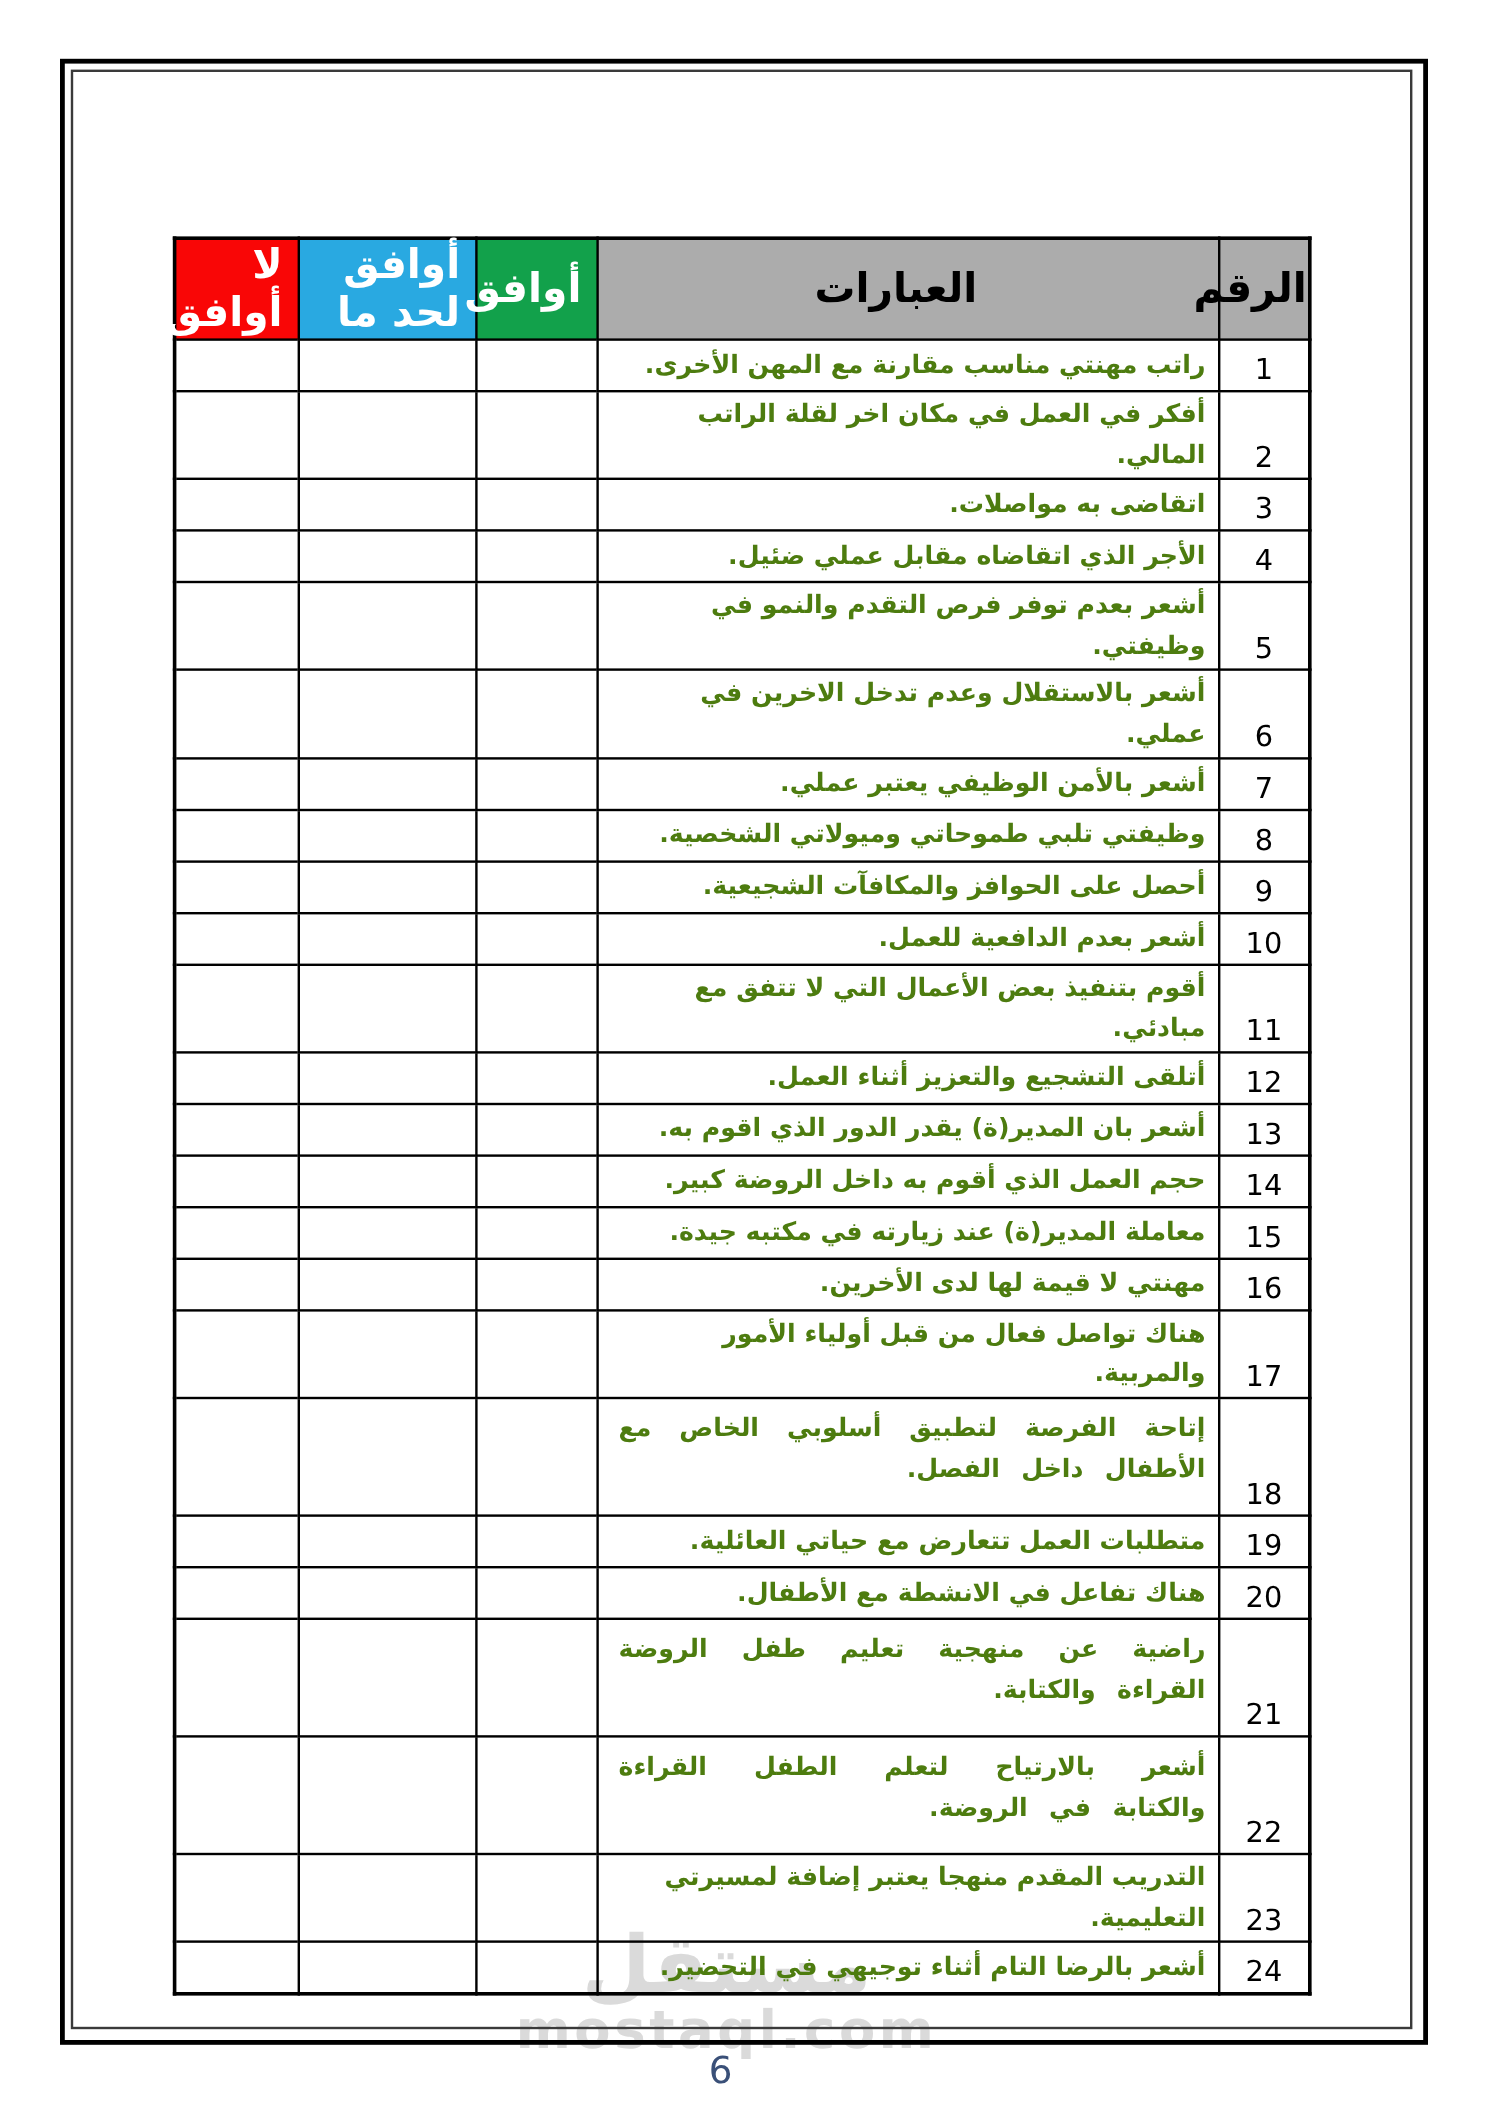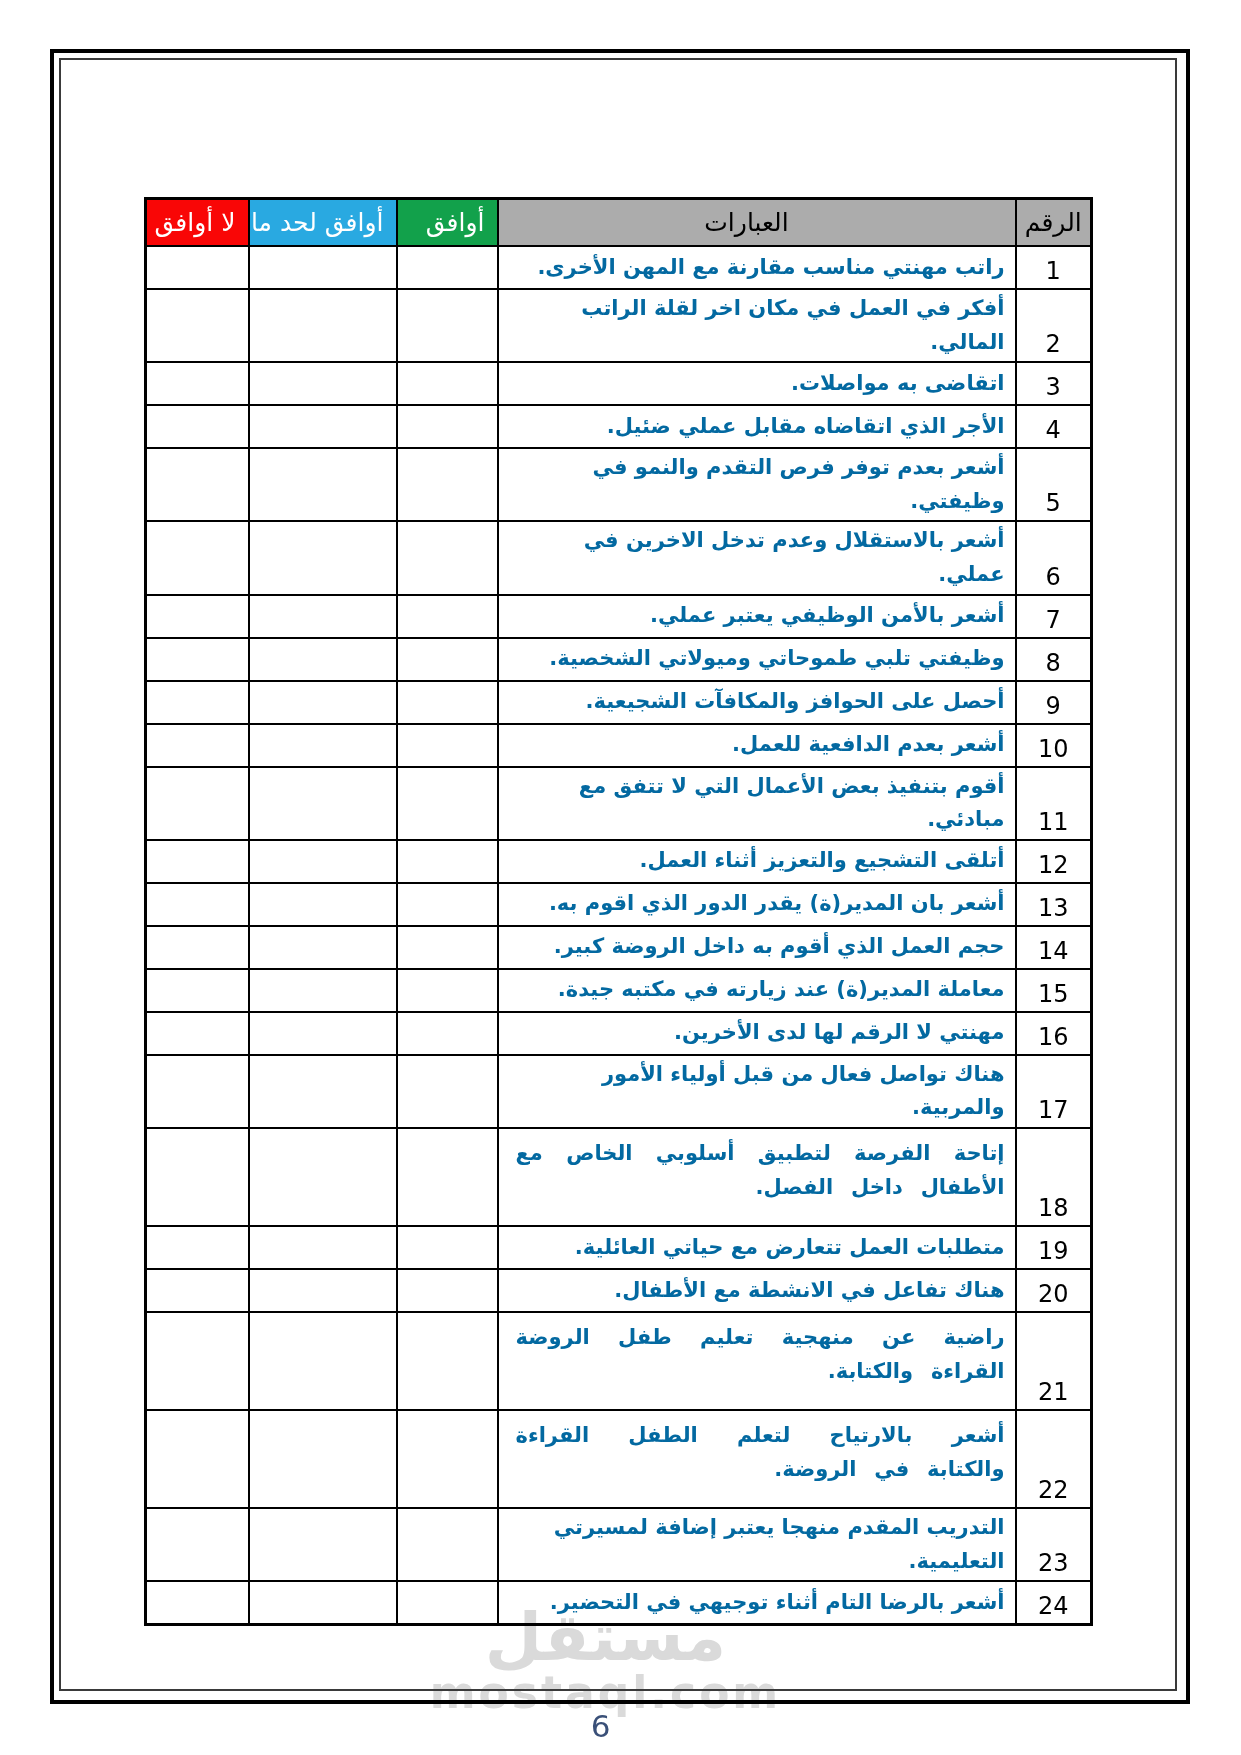--- a/index.html
+++ b/index.html
@@ -40,40 +40,40 @@
     table-layout: fixed;
     z-index: 1;
     background: transparent;
   }
   table.survey th, table.survey td {
     border: 2px solid #000;
   }
   table.survey { border: 3px solid #000; }
   thead th {
     height: 43px;
-    font-size: 25px; font-weight: normal;
+    font-size: 34px; font-weight: bold;
     color: #000;
     background: var(--header-gray, #acacac);
   }
   th.h-num { text-align: center; }
   th.h-stmt { text-align: center; padding-left: 6px; padding-right: 26px; }
   th.h-ans { color: #ffffff; text-align: right; padding-right: 12px; }
   th.h-agree    { background: var(--agree-green, #12a14b); }
   th.h-somewhat { background: var(--somewhat-blue, #29a9e1); }
   th.h-disagree { background: var(--disagree-red, #f90606); }
 
   tbody tr { height: 43px; }
   td.num {
     text-align: center; vertical-align: bottom;
     font-size: 24px; color: #000;
     padding-bottom: 3px;
   }
   td.stmt {
     text-align: right; vertical-align: middle;
-    font-size: 21px; font-weight: bold; color: #0369a1;
+    font-size: 21px; font-weight: bold; color: #4d7c0f;
     padding: 2px 10px 2px 17px;
     line-height: 1.6;
   }
   tbody tr.tall { height: 98px; }
   tbody tr.tall td.stmt {
     vertical-align: top;
     padding-top: 8px;
     text-align: justify;
     word-spacing: 0.5em;
   }
@@ -230,21 +230,21 @@
         </tr>
         <tr>
           <td class="num">15</td>
           <td class="stmt">معاملة المدير(ة) عند زيارته في مكتبه جيدة.</td>
           <td class="ans"></td>
           <td class="ans"></td>
           <td class="ans"></td>
         </tr>
         <tr>
           <td class="num">16</td>
-          <td class="stmt">مهنتي لا الرقم لها لدى الأخرين.</td>
+          <td class="stmt">مهنتي لا قيمة لها لدى الأخرين.</td>
           <td class="ans"></td>
           <td class="ans"></td>
           <td class="ans"></td>
         </tr>
         <tr>
           <td class="num">17</td>
           <td class="stmt">هناك تواصل فعال من قبل أولياء الأمور والمربية.</td>
           <td class="ans"></td>
           <td class="ans"></td>
           <td class="ans"></td>

